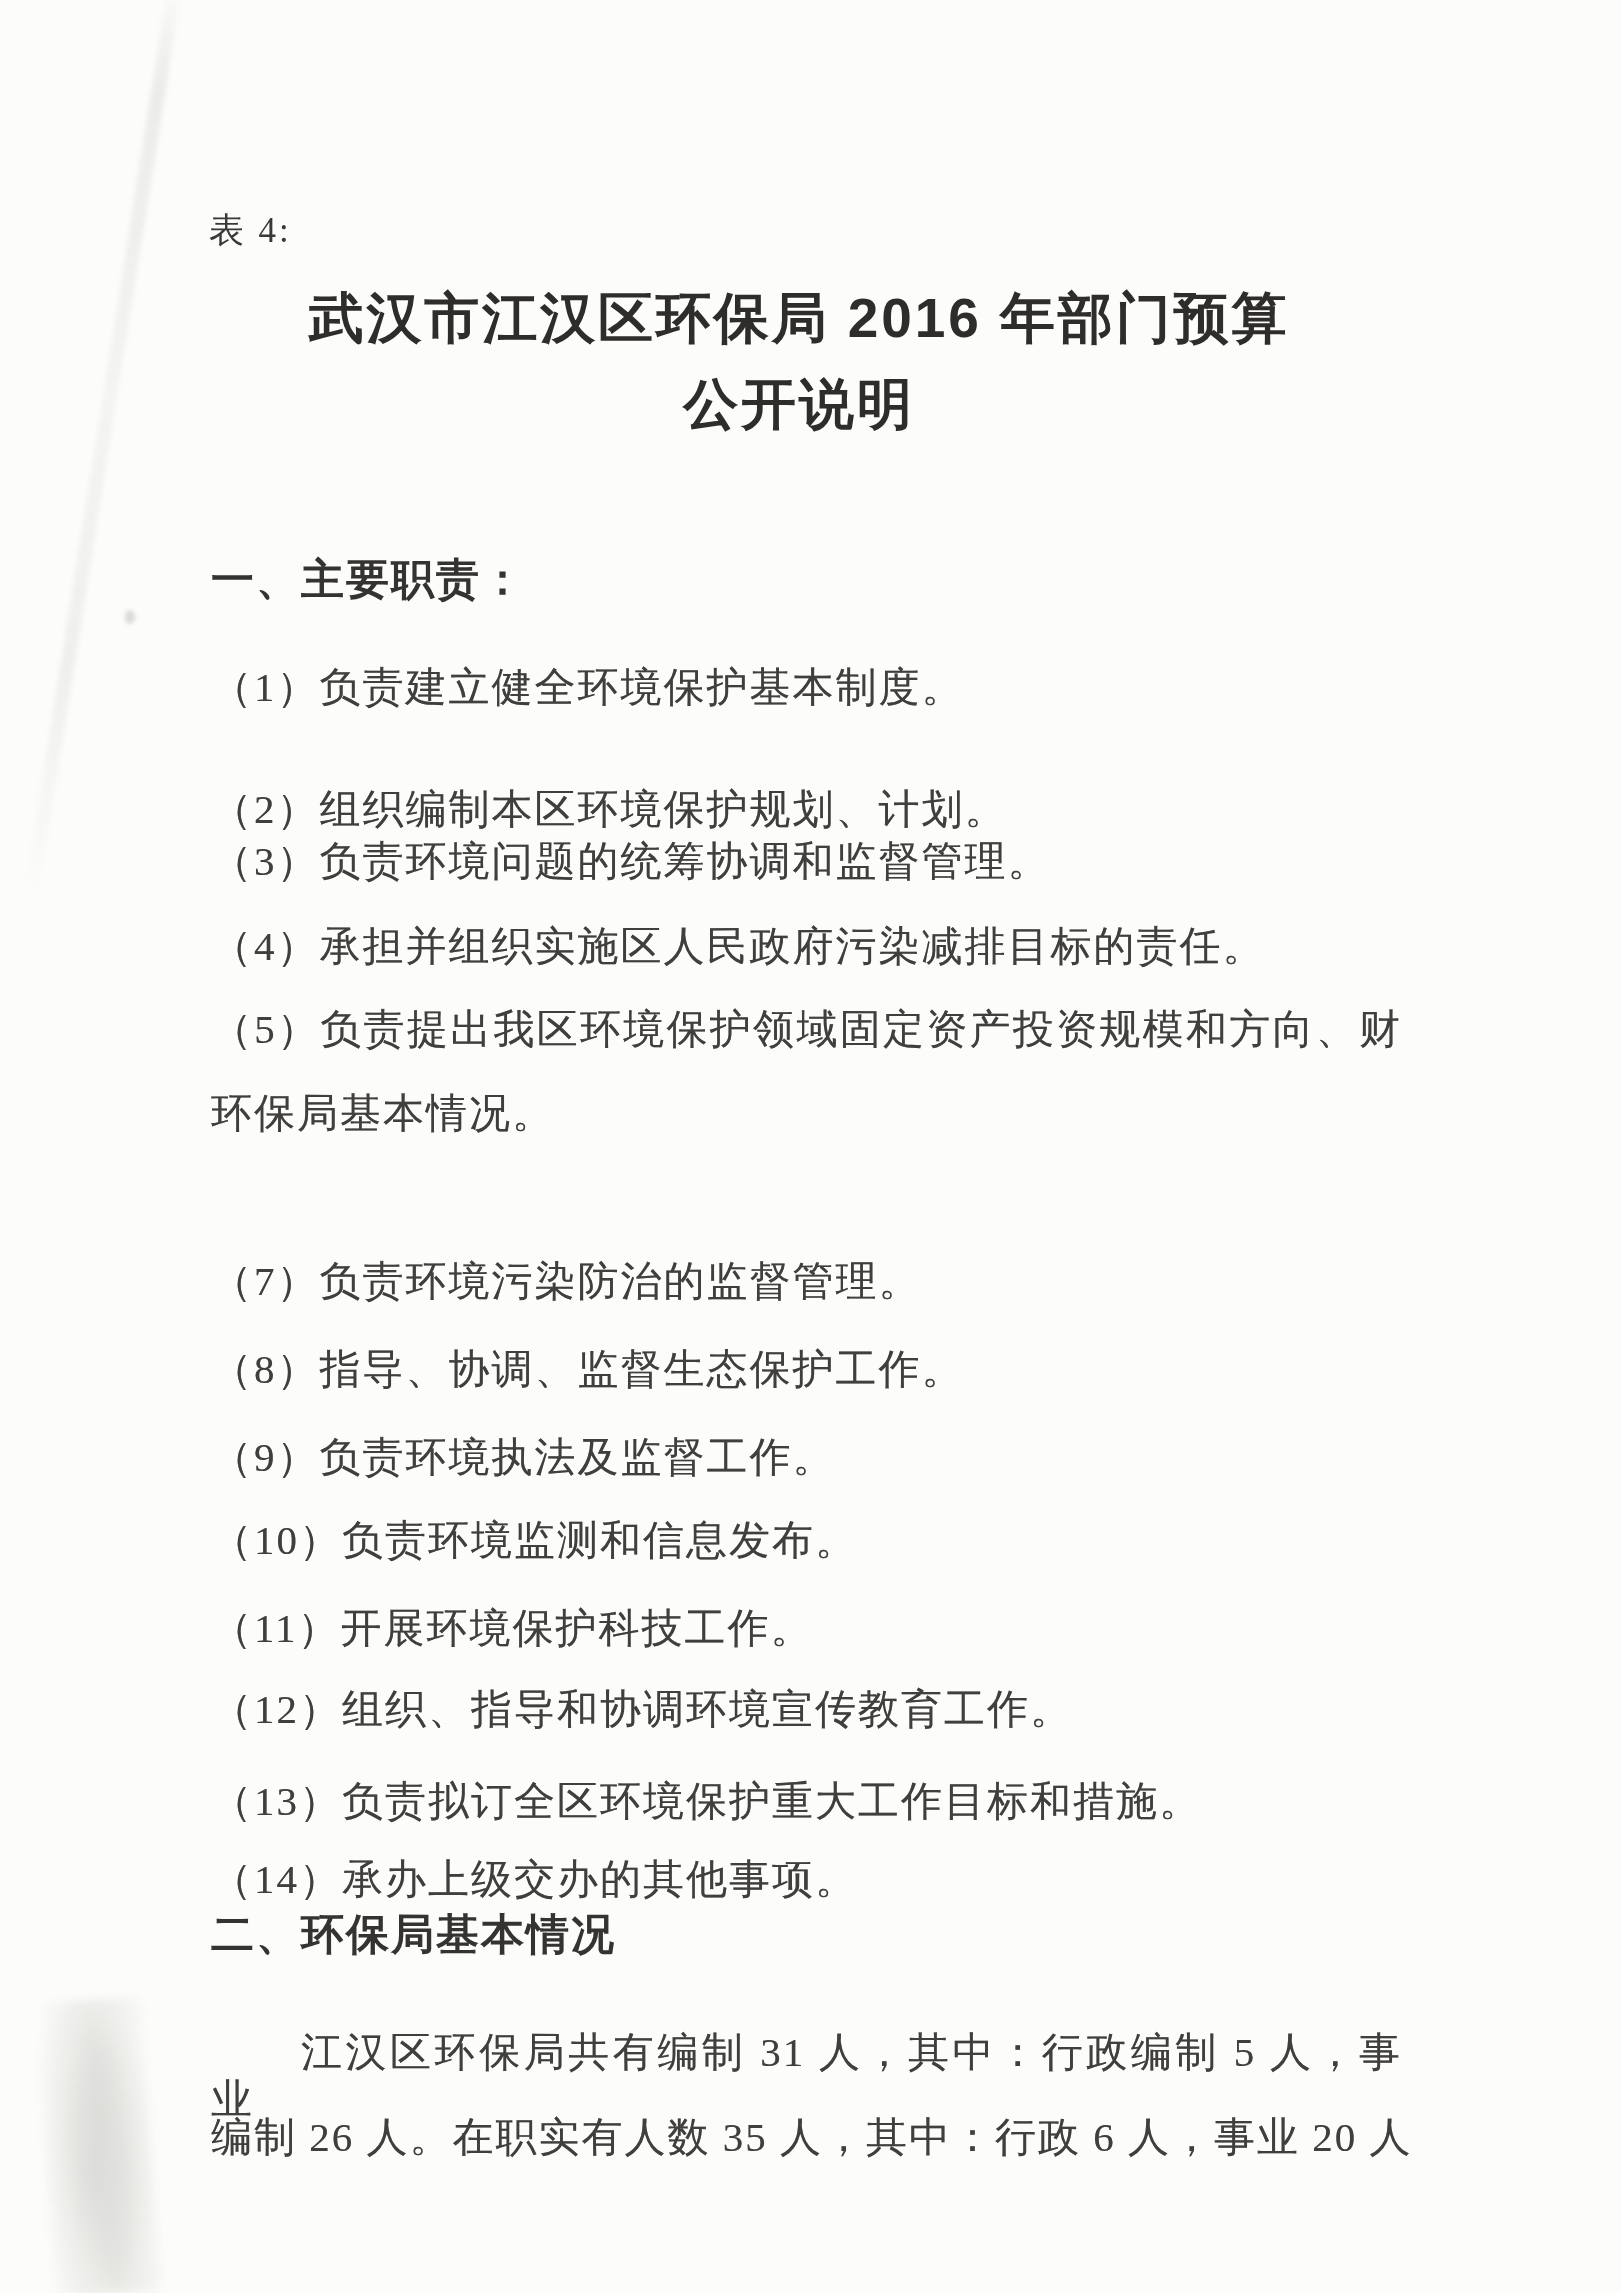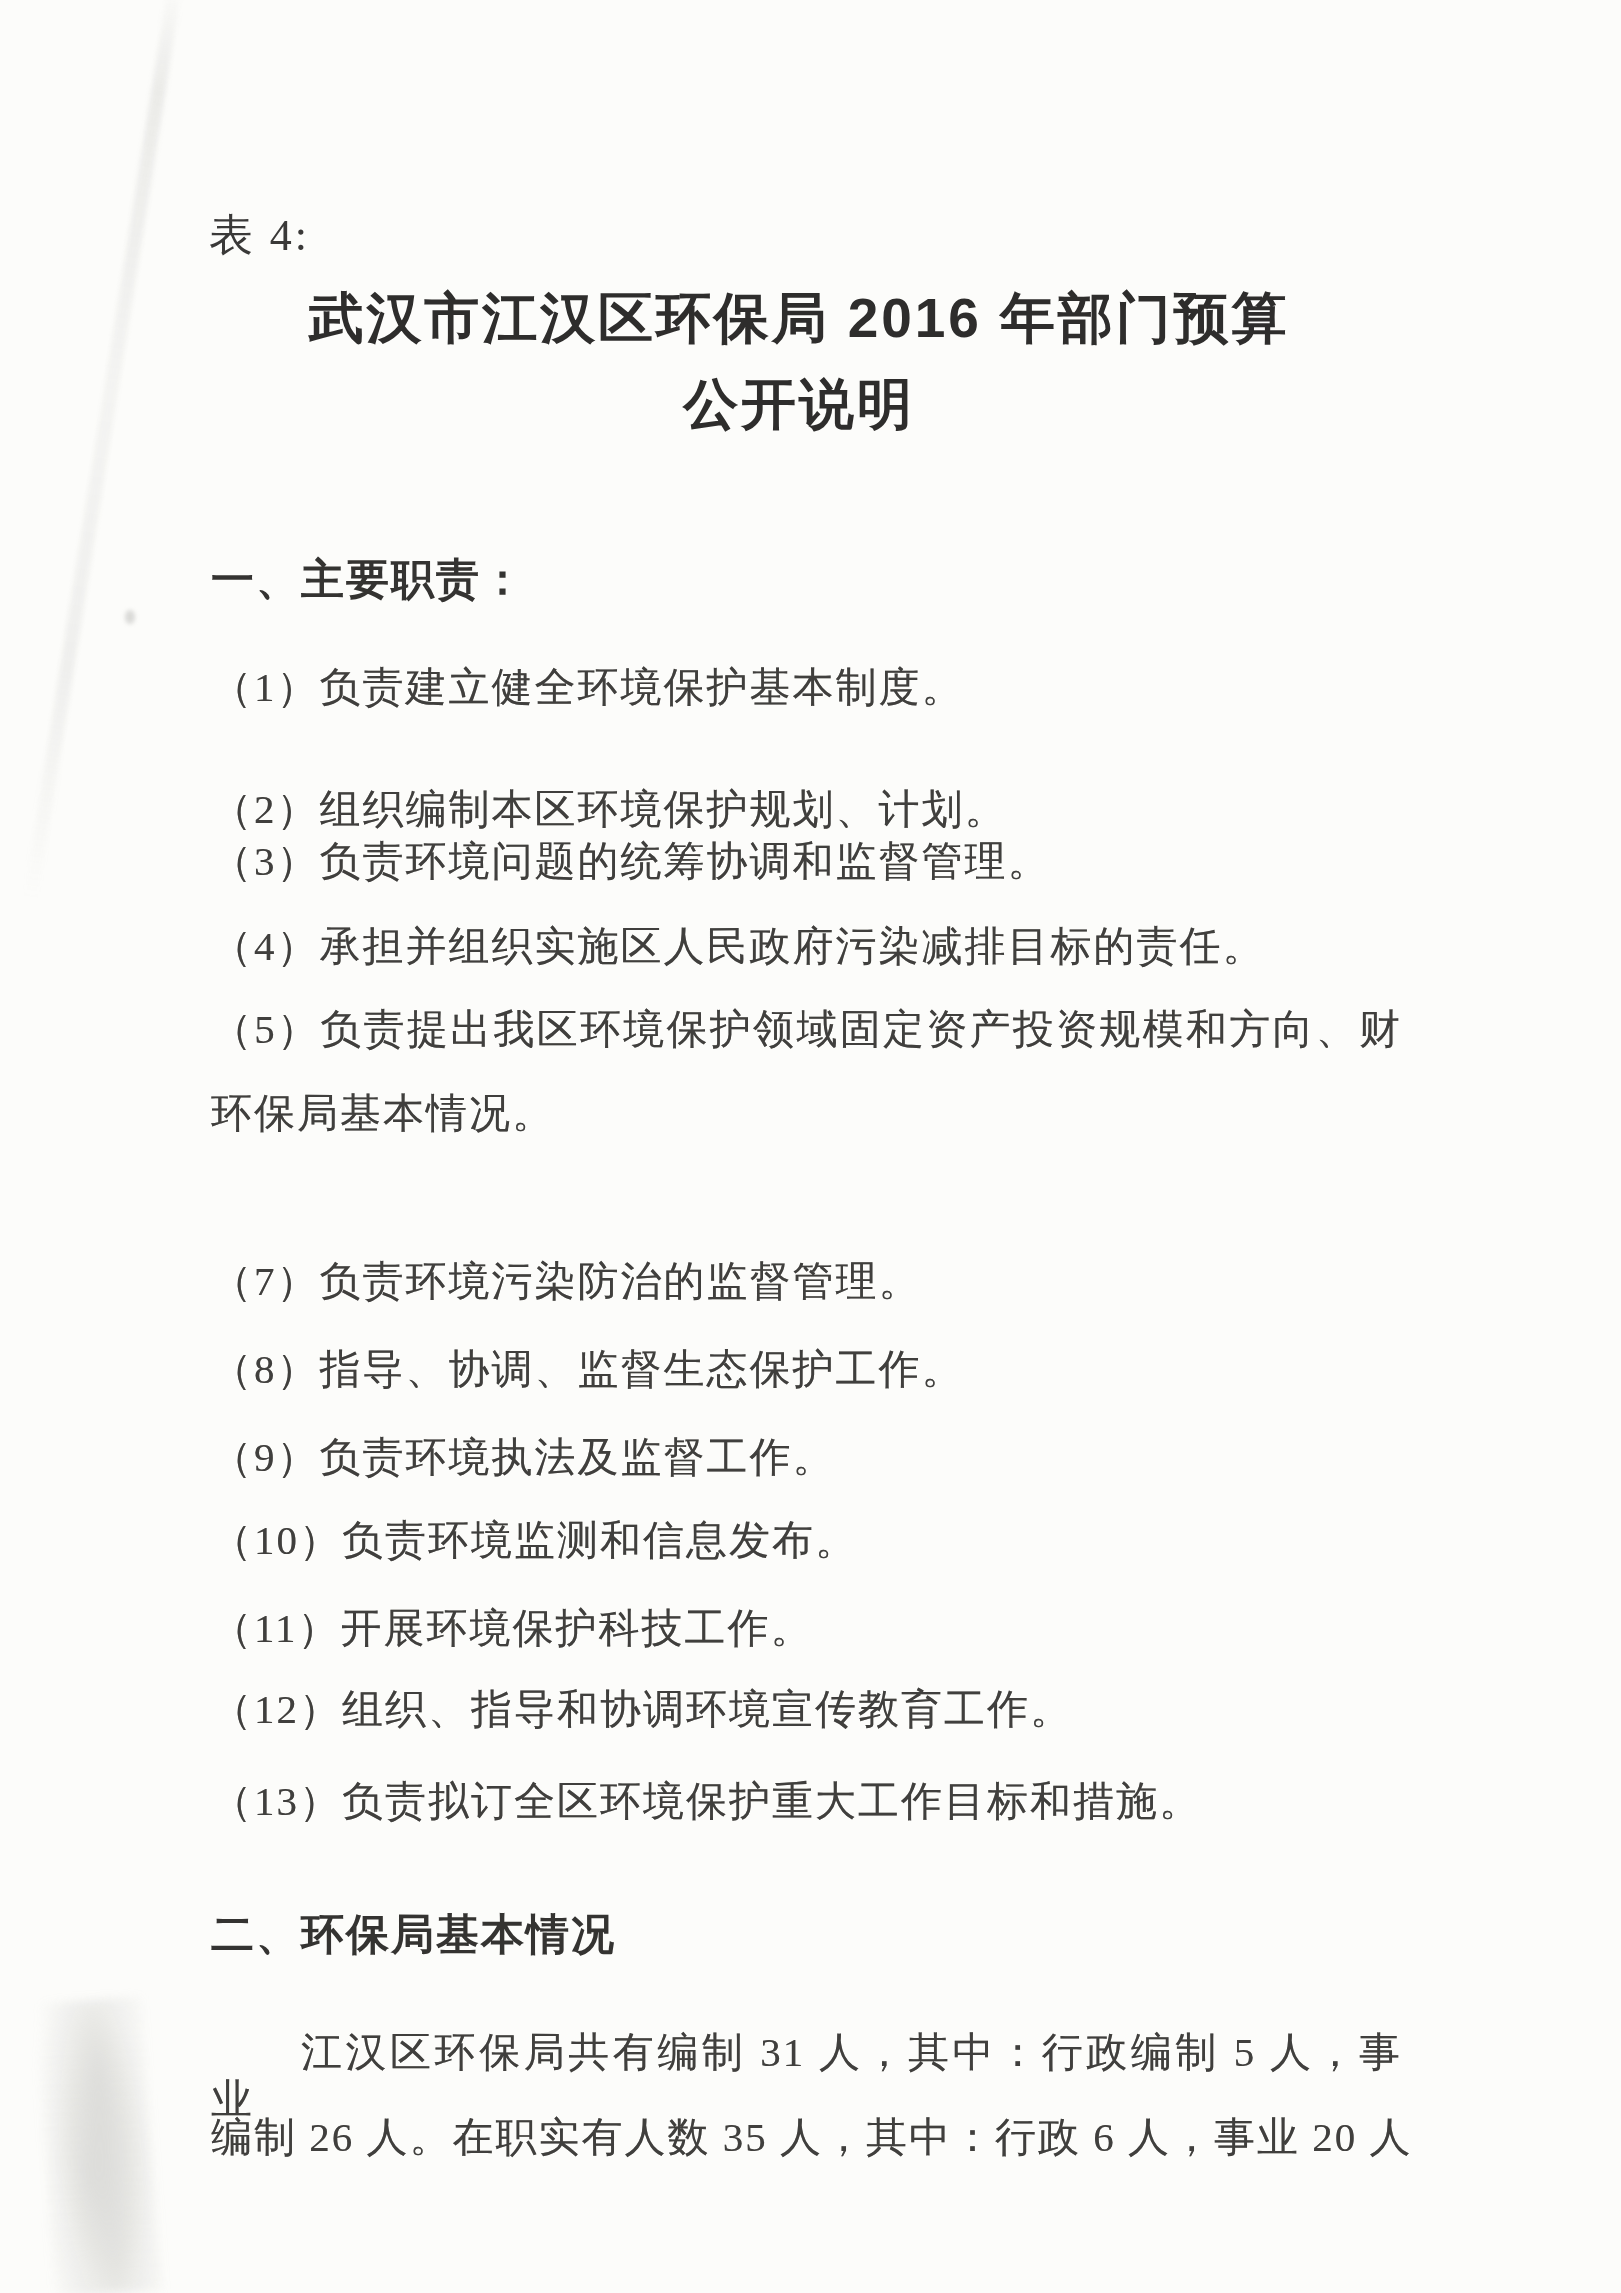--- a/index.html
+++ b/index.html
@@ -14,21 +14,21 @@
     background:#fcfcfa;
   }
   .ln{
     position:absolute;
     left:211px;
     white-space:nowrap;
     line-height:1.15;
   }
   .label{
     font-family:"Liberation Serif","DejaVu Serif",serif;
-    font-size:44px;
+    font-size:35px;
     letter-spacing:2.9px;
     color:#3a3938;
   }
   .title{
     left:211px;width:1176px;
     text-align:center;
     font-family:"Liberation Sans","DejaVu Sans",sans-serif;
     font-weight:700;
     font-size:55px;
     letter-spacing:2.9px;
@@ -115,20 +115,21 @@
   <div class="ln body" style="top:894px">（4）承担并组织实施区人民政府污染减排目标的责任。</div>
   <div class="ln body stretch" style="top:977px">（5）负责提出我区环境保护领域固定资产投资规模和方向、财</div>
   <div class="ln body" style="top:1061px">环保局基本情况。</div>
   <div class="ln body" style="top:1229px">（7）负责环境污染防治的监督管理。</div>
   <div class="ln body" style="top:1317px">（8）指导、协调、监督生态保护工作。</div>
   <div class="ln body" style="top:1405px">（9）负责环境执法及监督工作。</div>
   <div class="ln body" style="top:1488px">（10）负责环境监测和信息发布。</div>
   <div class="ln body" style="top:1576px">（11）开展环境保护科技工作。</div>
   <div class="ln body" style="top:1657px">（12）组织、指导和协调环境宣传教育工作。</div>
   <div class="ln body" style="top:1749px">（13）负责拟订全区环境保护重大工作目标和措施。</div>
+  <div class="ln body" style="top:1827px">（14）承办上级交办的其他事项。</div>
 
   <div class="ln heading" style="top:1910px">二、环保局基本情况</div>
 
   <div class="ln body stretch indent" style="top:2000px">江汉区环保局共有编制 31 人，其中：行政编制 5 人，事业</div>
   <div class="ln body" style="top:2085px">编制 26 人。在职实有人数 35 人，其中：行政 6 人，事业 20 人</div>
 
 </div>
 
 
 </body></html>

